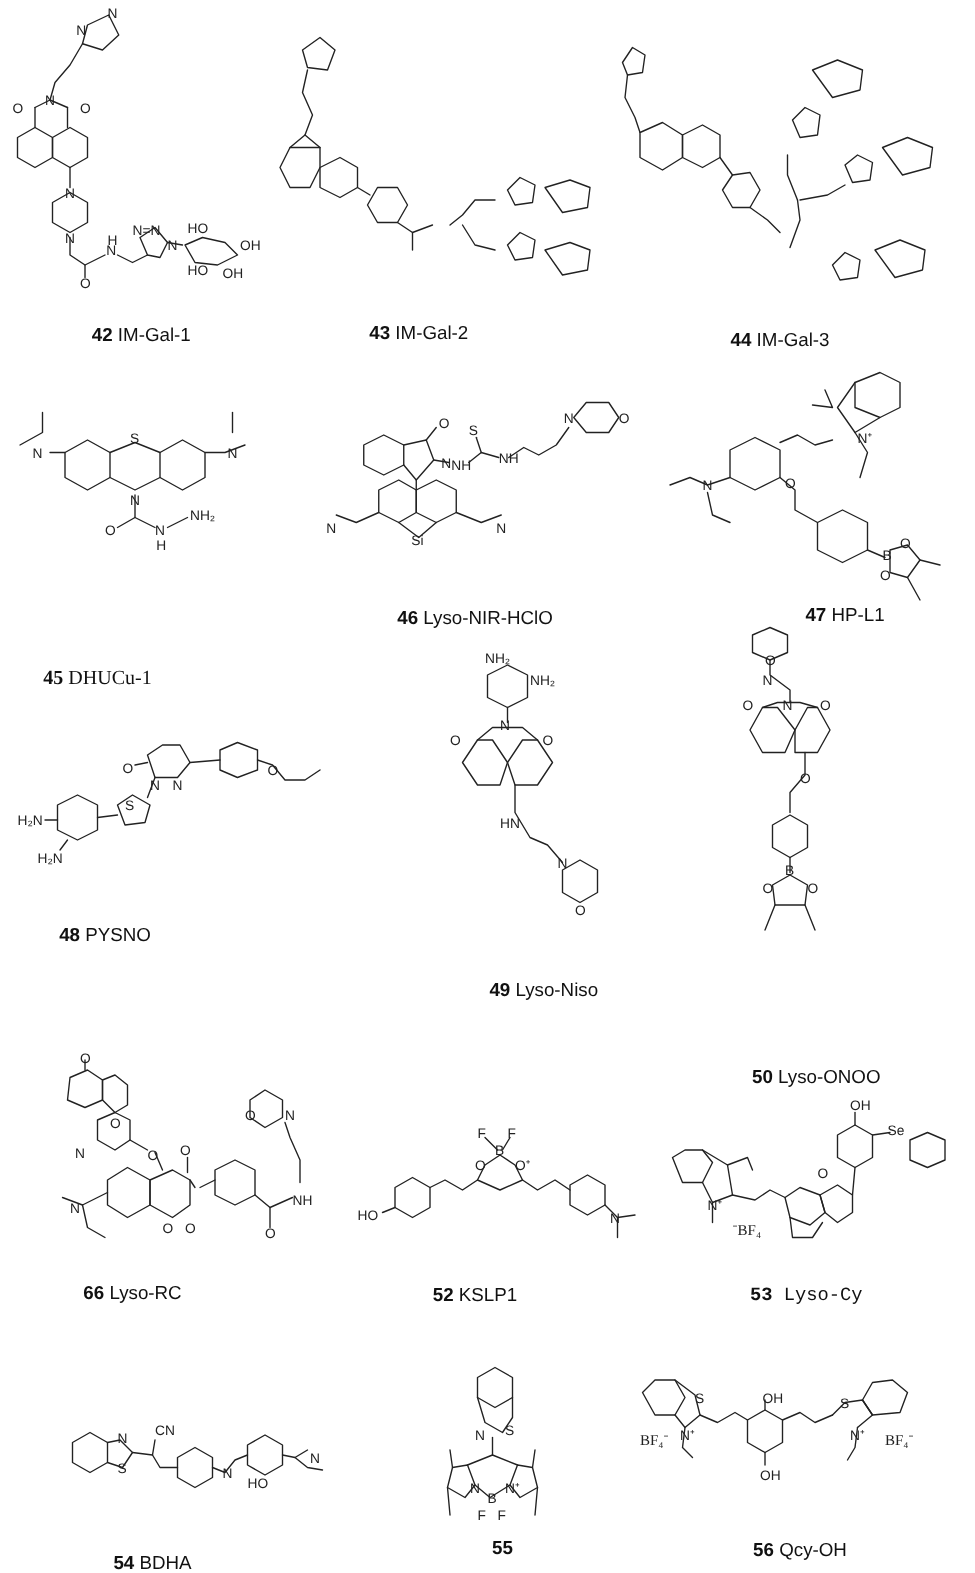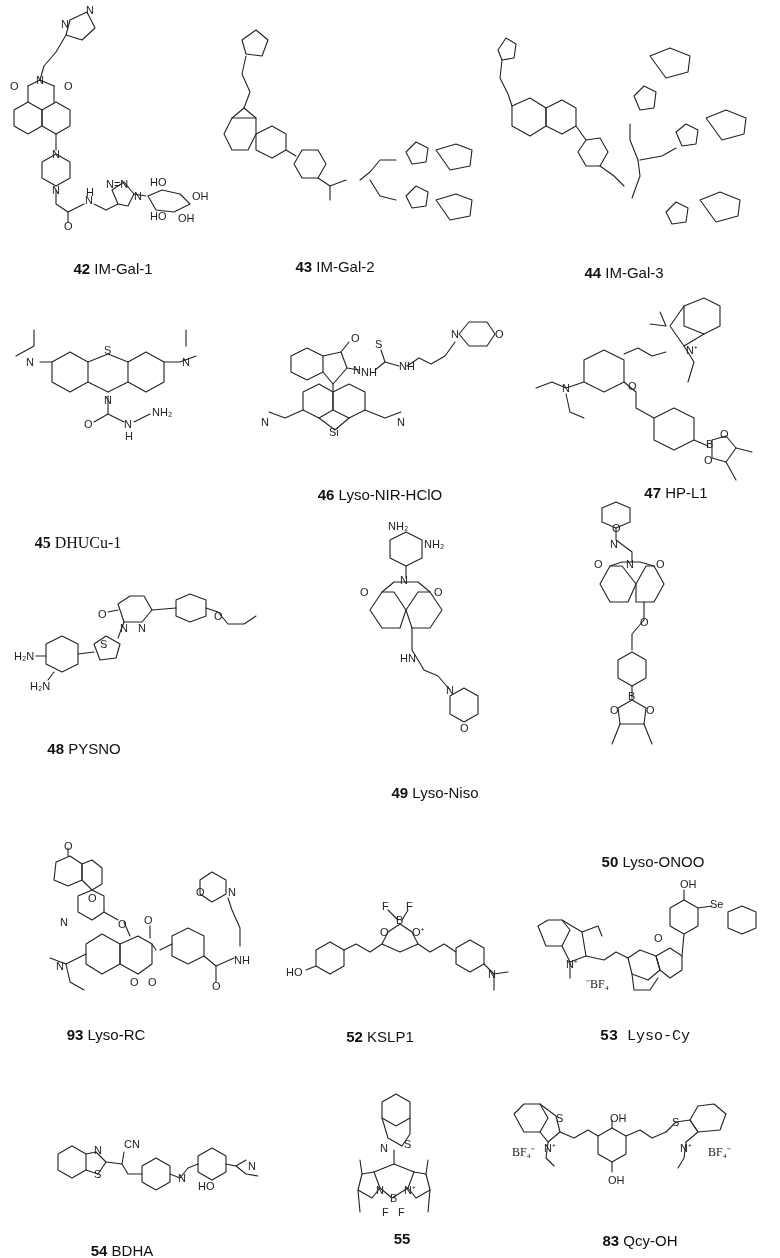--- a/index.html
+++ b/index.html
@@ -312,21 +312,21 @@
     <text class="atom" x="130" y="146">O</text>
     <text class="atom" x="148" y="146">O</text>
     <text class="atom" x="56" y="130">N</text>
     <text class="atom" x="212" y="150">O</text>
     <text class="atom" x="234" y="124">NH</text>
     <text class="atom" x="228" y="56">N</text>
     <text class="atom" x="196" y="56">O</text>
   </svg>
 </div>
 <div class="caption" style="left:106px;top:1026px;">
-  <span class="num">93</span>
+  <span class="num">66</span>
   <span>Lyso-RC</span>
 </div>
 
 <div class="cell" style="left:280px;top:880px;width:240px;height:130px;">
   <svg width="240" height="130">
     <polygon class="bond" points="36,70 50,62 64,70 64,86 50,94 36,86"></polygon>
     <polyline class="bond" points="36,86 26,90"></polyline>
     <polyline class="bond" points="64,70 76,64 90,72 102,64"></polyline>
     <polygon class="bond" points="102,64 108,52 120,44 132,52 138,64 120,72"></polygon>
     <polyline class="bond" points="138,64 150,72 164,64 176,72"></polyline>
@@ -444,15 +444,15 @@
     <text class="atom" x="44" y="92">N⁺</text>
     <text class="atom-serif" x="12" y="96">BF₄⁻</text>
     <text class="atom" x="110" y="62">OH</text>
     <text class="atom" x="108" y="124">OH</text>
     <text class="atom" x="172" y="66">S</text>
     <text class="atom" x="180" y="92">N⁺</text>
     <text class="atom-serif" x="208" y="96">BF₄⁻</text>
   </svg>
 </div>
 <div class="caption" style="left:640px;top:1232px;">
-  <span class="num">83</span>
+  <span class="num">56</span>
   <span>Qcy-OH</span>
 </div>
 
 </body></html>

